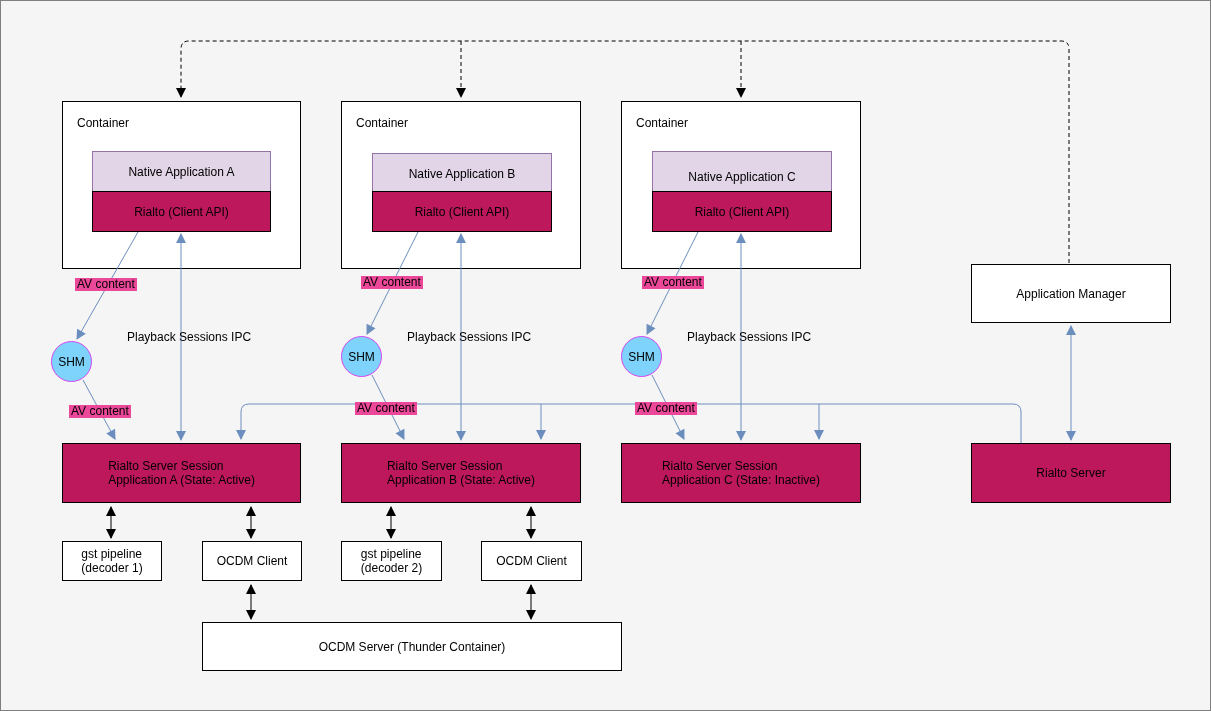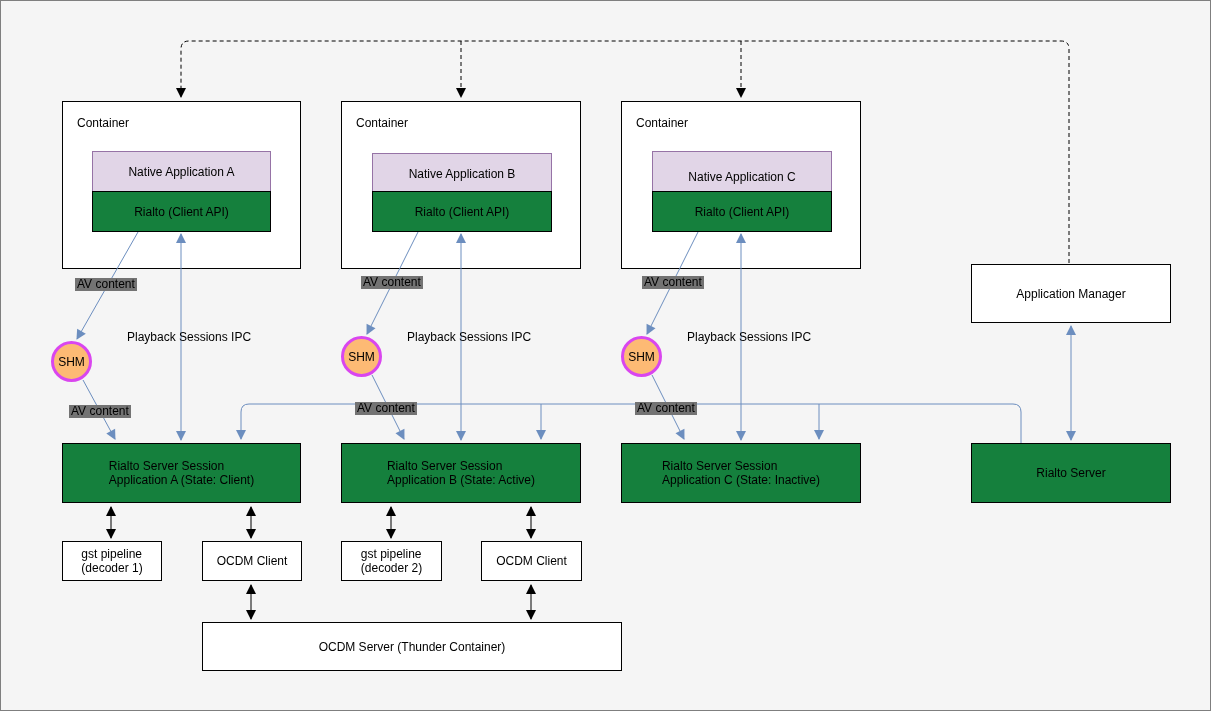--- a/index.html
+++ b/index.html
@@ -9,25 +9,25 @@
     background:#f5f5f5;
     border:1px solid #7f7f7f;
     box-sizing:border-box;
     font-family:"Liberation Sans", sans-serif;
     color:#000;
     font-size:12px;
     overflow:hidden;
   }
   .abs{position:absolute;box-sizing:border-box;}
   .box{border:1px solid #000;background:#ffffff;}
-  .blue{background:#15803d;}
+  .blue{background:#be185d;}
   .purple{background:#e1d5e7;border:1px solid #9673a6;}
   .center{display:flex;align-items:center;justify-content:center;text-align:left;line-height:14px;}
-  .shm{border:3px solid #d946ef;background:#fdba74;border-radius:50%;width:41px;height:41px;}
-  .lbl{background:#737373;padding:0 2px;white-space:nowrap;line-height:13px;}
+  .shm{border:1px solid #d946ef;background:#7dd3fc;border-radius:50%;width:41px;height:41px;}
+  .lbl{background:#ec4899;padding:0 2px;white-space:nowrap;line-height:13px;}
   .mgmt-lbl{background:#ffffff;text-align:center;font-size:15px;line-height:18px;}
   .corner-lbl{position:absolute;left:14px;top:14px;}
   svg{position:absolute;left:0;top:0;pointer-events:none;}
   .two-line span{display:block;}
 </style>
 </head>
 <body>
 
 <div id="canvas">
 
@@ -58,21 +58,21 @@
   <div class="abs shm center" style="left:340px;top:335px;">
       <span>SHM</span>
     </div>
   <div class="abs shm center" style="left:620px;top:335px;">
       <span>SHM</span>
     </div>
 
   <div class="abs blue center two-line" style="left:61px;top:442px;width:239px;height:60px;border:1px solid #000;">
     <div>
       <span>Rialto Server Session</span>
-      <span>Application A (State: Client)</span>
+      <span>Application A (State: Active)</span>
     </div>
   </div>
   <div class="abs blue center two-line" style="left:340px;top:442px;width:240px;height:60px;border:1px solid #000;">
     <div>
       <span>Rialto Server Session</span>
       <span>Application B (State: Active)</span>
     </div>
   </div>
   <div class="abs blue center two-line" style="left:620px;top:442px;width:240px;height:60px;border:1px solid #000;">
     <div>

